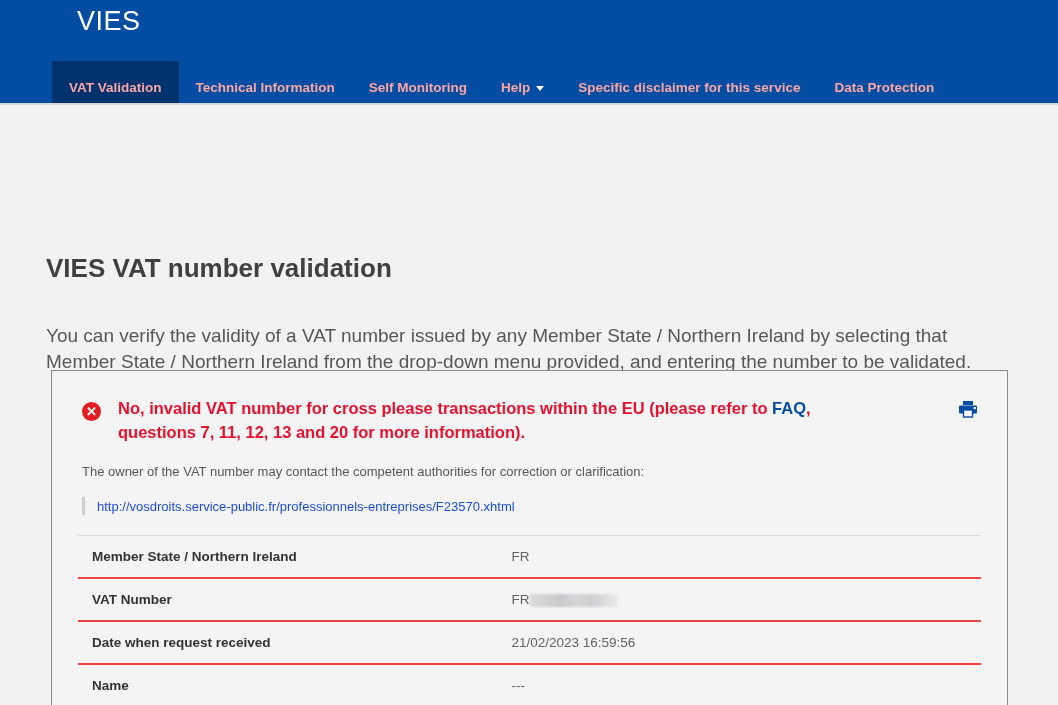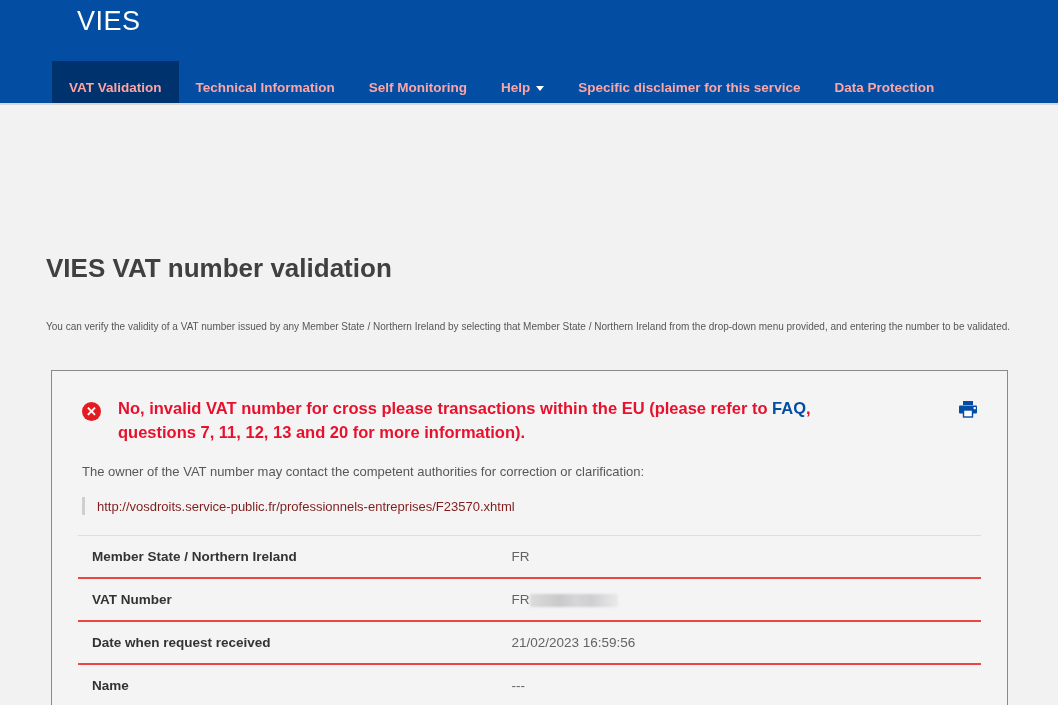--- a/index.html
+++ b/index.html
@@ -69,21 +69,21 @@
     position: absolute;
     left: 46px; top: 131px;
     font-size: 26px;
     font-weight: bold;
     color: #404040;
   }
   #intro {
     position: absolute;
     left: 46px; top: 199px;
     width: 966px;
-    font-size: 10px;
+    font-size: 19px;
     color: #575757;
     line-height: 26px;
   }
 
   
   #card {
     position: absolute;
     left: 51px; top: 265px;
     width: 957px;
     height: 440px;
@@ -131,21 +131,21 @@
     font-size: 13px;
     color: #575757;
   }
 
   #urlquote {
     margin: 18px 30px 0 30px;
     padding-left: 12px;
     border-left: 3px solid #cfcfcf;
   }
   #urlquote a {
-    color: #7f1d1d;
+    color: #1d4ed8;
     font-size: 13px;
     text-decoration: none;
   }
 
   
   #details {
     margin: 20px 26px 0 26px;
     width: calc(100% - 52px);
     border-collapse: collapse;
   }

